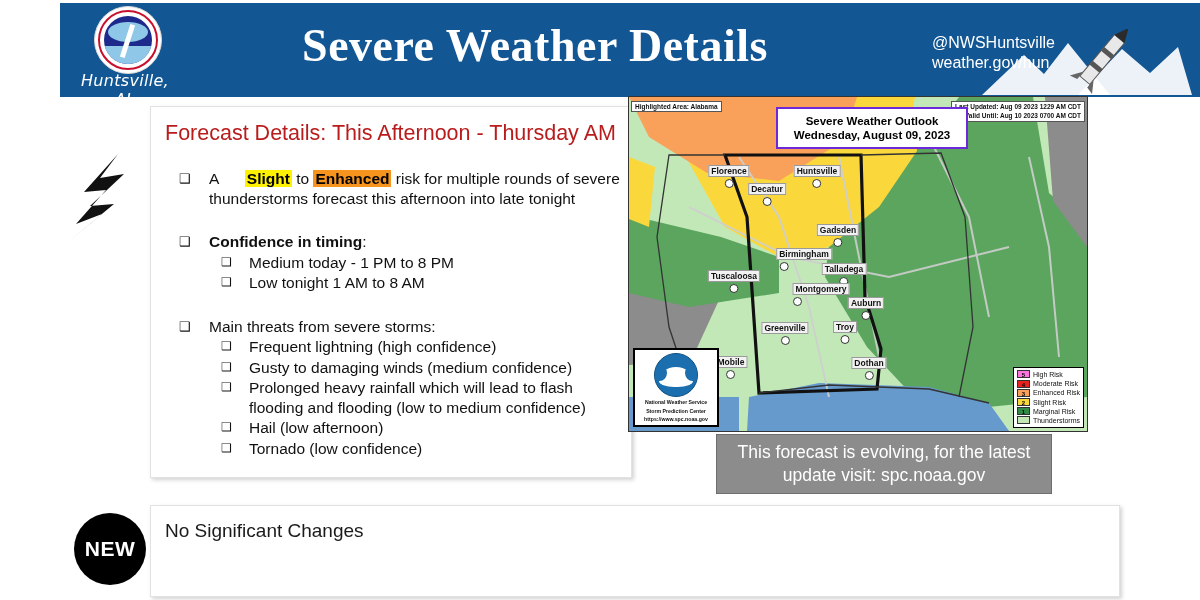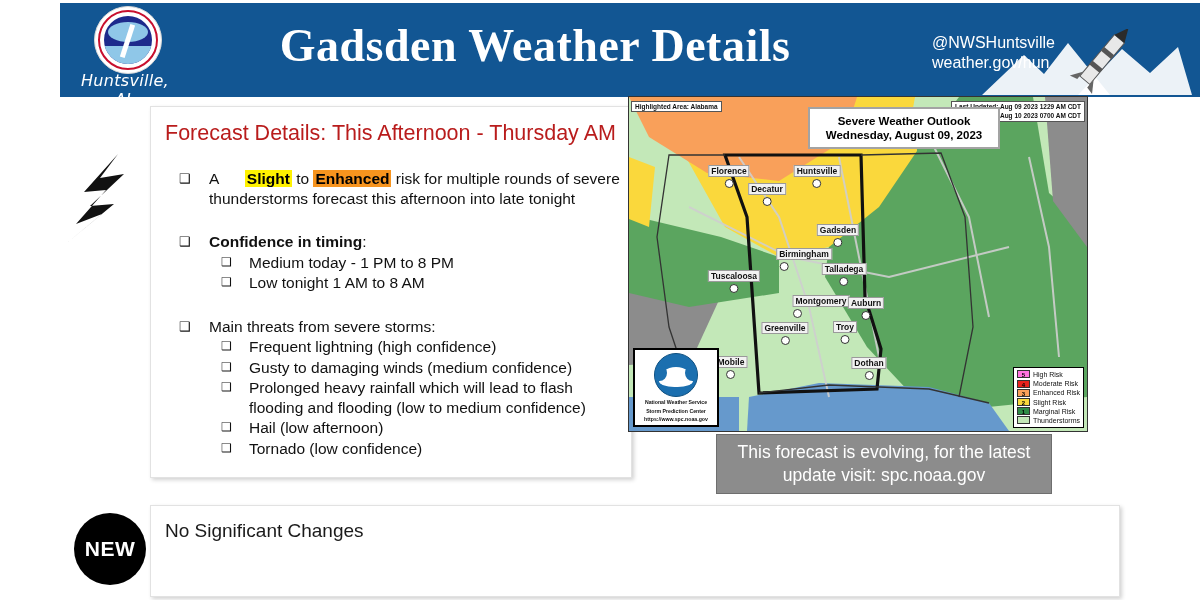--- a/index.html
+++ b/index.html
@@ -101,22 +101,22 @@
   .city .dot{
     position:absolute;left:50%;top:100%;transform:translate(-50%,2px);
     width:7px;height:7px;border-radius:50%;background:#fff;border:1px solid #333;
   }
   .city .nm{
     position:relative;background:#f2f2f2;border:1px solid #9a9a9a;
     font-size:8.5px;color:#111;padding:0 2px;white-space:nowrap;font-weight:bold;
   }
   .map-title{
     position:absolute;left:147px;top:10px;width:180px;
-    background:#ffffff;border:2px solid #a3a3a3;text-align:center;
-    padding:5px 4px;font-size:11.5px;font-weight:bold;line-height:14px;color:#000;margin-left:32px;
+    background:#ffffff;border:2px solid #6d28d9;text-align:center;
+    padding:5px 4px;font-size:11.5px;font-weight:bold;line-height:14px;color:#000;
   }
   .hl-area{
     position:absolute;left:2px;top:4px;background:#ffffff;border:1px solid #555;
     font-size:6.5px;font-weight:bold;padding:1px 3px;color:#111;white-space:nowrap;
   }
   .stamp{
     position:absolute;right:2px;top:4px;background:#ffffff;border:1px solid #555;
     font-size:6.5px;font-weight:bold;padding:1px 3px;color:#111;
     line-height:8.5px;text-align:right;white-space:nowrap;
   }
@@ -176,21 +176,21 @@
       <div class="seal-ring"></div>
       <div class="seal-core">
         <div class="seal-sky"></div>
         <div class="seal-sea"></div>
         <div class="seal-bolt"></div>
       </div>
     </div>
     <div class="logo-city">Huntsville, AL</div>
   </div>
 
-  <div class="header-title">Gadsden Weather Details</div>
+  <div class="header-title">Severe Weather Details</div>
 
 
   <div class="handle-block">
     <div>@NWSHuntsville</div>
     <div>weather.gov/hun</div>
   </div>
 
   <div class="rocket-art">
     <svg width="210" height="66" viewBox="0 0 210 66">
       <path d="M0 66 L42 26 L62 45 L86 14 L128 66 Z" fill="#ffffff" opacity=".92"></path>
@@ -346,21 +346,21 @@
         <div class="dot"></div>
       </div>
       <div class="city" style="left: 215px; top: 172px; border-radius: 6px;">
         <div class="nm">Talladega</div>
         <div class="dot"></div>
       </div>
       <div class="city" style="left: 105px; top: 179px;">
         <div class="nm">Tuscaloosa</div>
         <div class="dot"></div>
       </div>
-      <div class="city" style="left: 168px; top: 204px; padding-left: 48px;">
+      <div class="city" style="left: 168px; top: 192px; padding-left: 48px;">
         <div class="nm">Montgomery</div>
         <div class="dot"></div>
       </div>
       <div class="city" style="left: 237px; top: 206px;">
         <div class="nm">Auburn</div>
         <div class="dot"></div>
       </div>
       <div class="city" style="left: 156px; top: 231px;">
         <div class="nm">Greenville</div>
         <div class="dot"></div>

